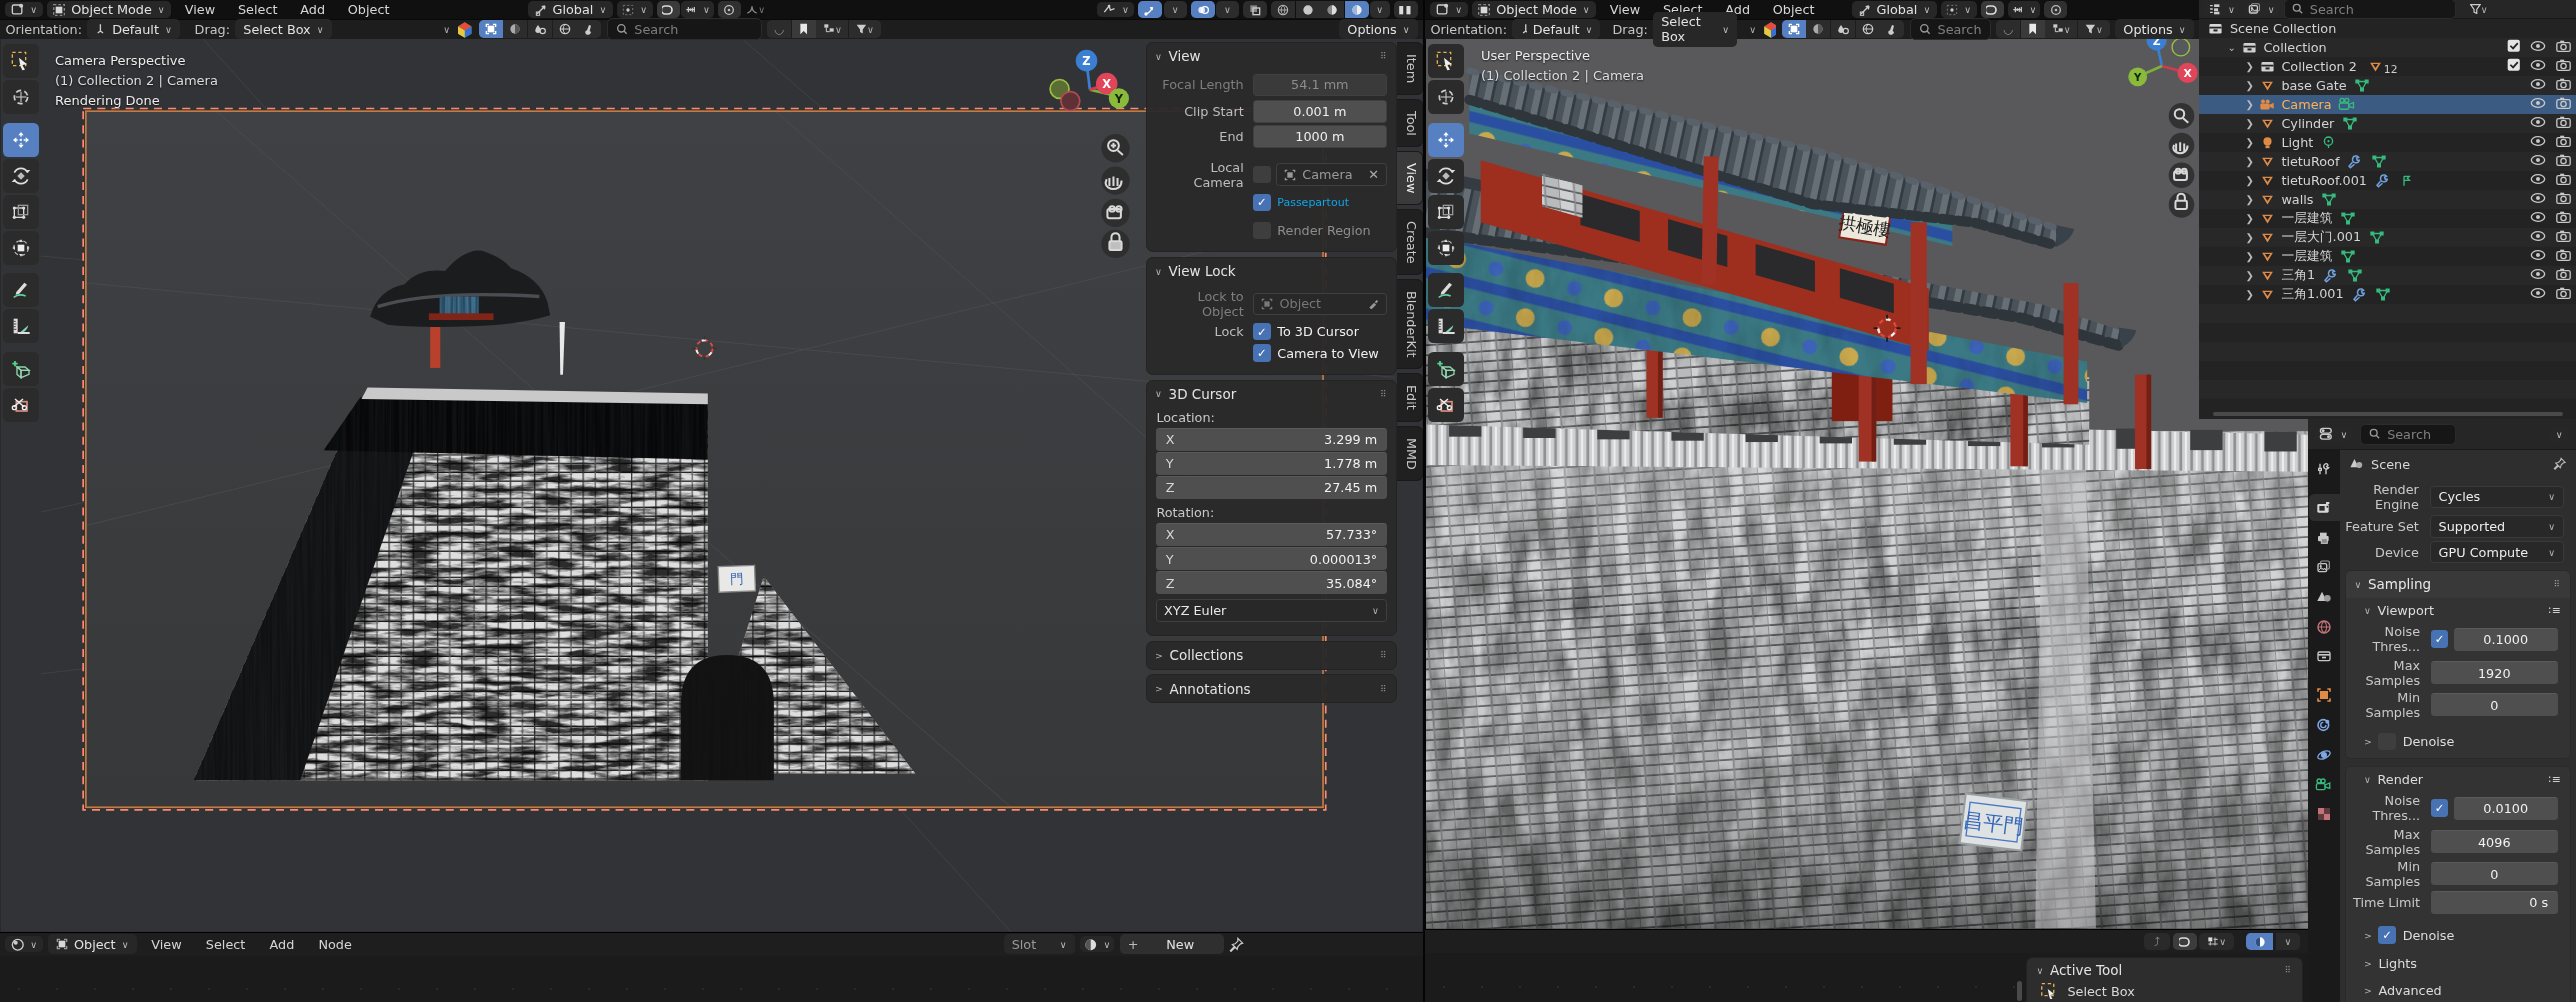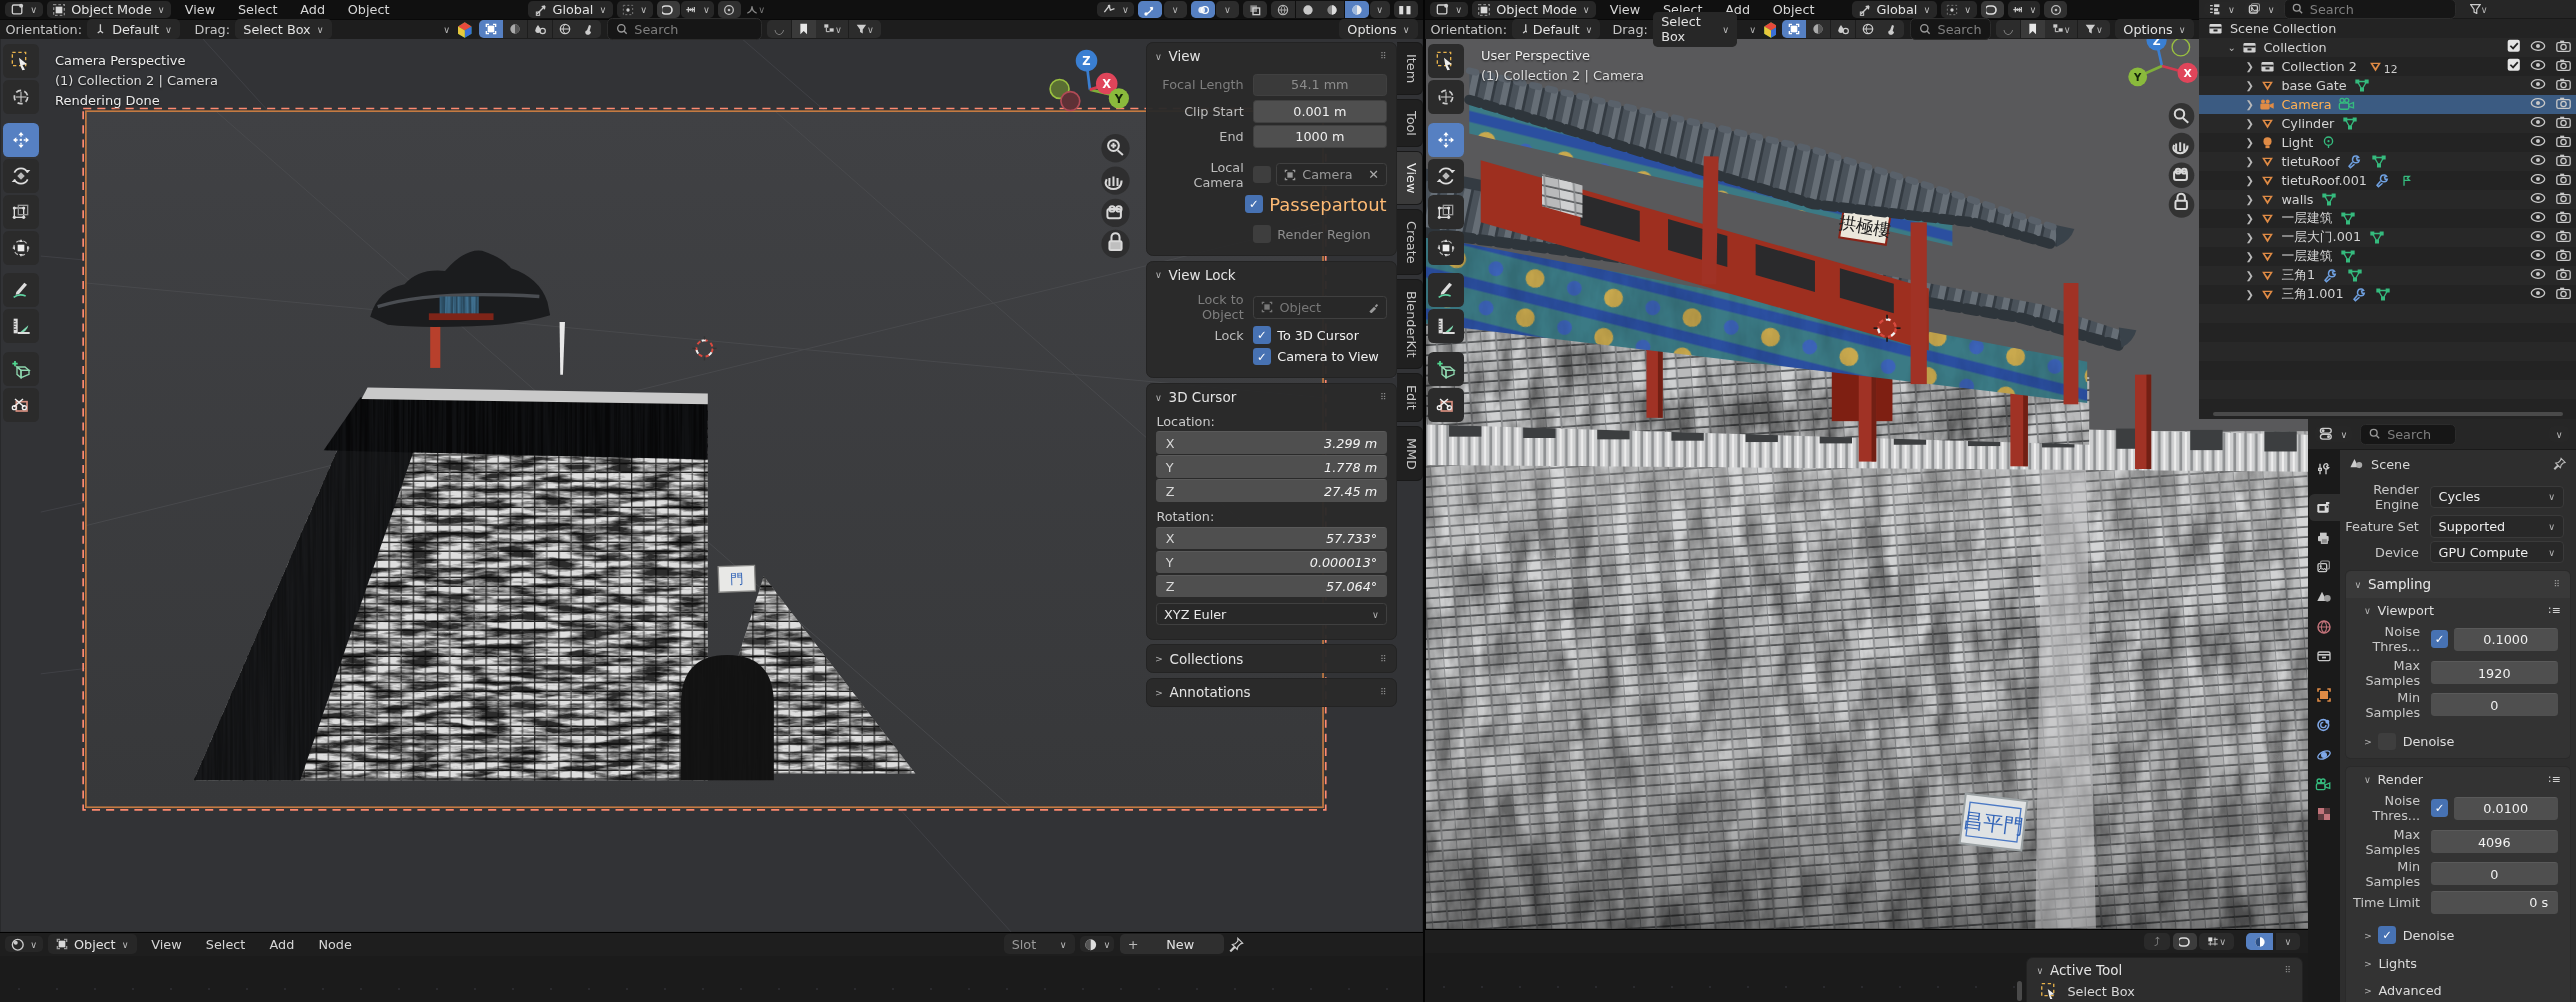--- a/index.html
+++ b/index.html
@@ -28,21 +28,21 @@
   .npanel-block { background:rgba(42,42,42,.96); border-radius:6.7px; border:0.7px solid #232323; }
   .np-header { display:flex; align-items:center; gap:6.7px; color:#e4e4e4; font-size:13.5px; padding:5.4px 8px; }
   .np-grip { margin-left:auto; color:#8a8a8a; font-size:8.8px; letter-spacing:1.3px;}
   .np-row { display:flex; align-items:center; margin:4px 9.4px; }
   .np-label { width:42%; text-align:right; padding-right:9.4px; color:#bdbdbd; font-size:12.8px; }
   .np-label.dim{color:#7e7e7e;}
   .field { flex:1; background:#4f4f4f; border-radius:3.4px; color:#f0f0f0; font-size:12.8px; text-align:center; padding:2.7px 6.7px; border:0.7px solid #404040;}
   .field.dim { background:#3a3a3a; color:#8d8d8d; }
   .field.dark { background:#282828; color:#9a9a9a; text-align:left; display:flex; align-items:center; gap:6.7px;}
   .slider { flex:1; background:#4f4f4f; border-radius:3.4px; color:#f2f2f2; font-size:12.8px; display:flex; padding:3.4px 9.4px; border-top:0.7px solid #5a5a5a;}
-  .slider .k{ color:#d7d7d7; } .slider .v{ margin-left:auto;font-style:italic; }
+  .slider .k{ color:#d7d7d7; } .slider .v{ margin-left:auto; }
   .check { width:17.5px; height:17.5px; border-radius:3.4px; background:#545454; display:inline-flex; align-items:center; justify-content:center; color:#fff; font-size:11.5px; flex:none;}
   .check.on { background:#4772b3; }
   .check.off-dim{ background:#3e3e3e; }
   .np-tabs { display:flex; flex-direction:column; gap:4px; }
   .np-tab { writing-mode:vertical-rl; color:#c9c9c9; font-size:12.8px; background:#202020; border:0.7px solid #191919; border-left:none; border-radius:0 6px 6px 0; padding:10.8px 2.7px; text-align:center;}
   .np-tab.active { background:#3a3a3a; color:#eee; }
 
   
   #outliner { background:#232323; }
   .out-header { background:#262626; display:flex; align-items:center; gap:5.4px; padding:2px 5.4px; height:19px; border-bottom:0.7px solid #191919;}
@@ -707,21 +707,21 @@
               <rect x="5" y="5" width="8" height="8" fill="#999"></rect>
               <path d="M2,5 v-3 h3 M13,2 h3 v3 M16,13 v3 h-3 M5,16 H2 v-3" stroke="#999" stroke-width="1.8" fill="none"></path>
             </svg>
             <span>Camera</span>
             <span style="margin-left:auto;color:#aaa">✕</span>
           </div>
     </div>
     <div class="np-row">
           <div class="np-label"></div>
           <span class="check on">✓</span>
-          <span style="color:#fdba74;font-size:18px;margin-left:6.7px">Passepartout</span>
+          <span style="color:#0ea5e9;font-size:11px;margin-left:6.7px">Passepartout</span>
         </div>
     <div class="np-row" style="margin-top:10.8px">
           <div class="np-label"></div>
           <span class="check off-dim"></span>
           <span style="color:#8d8d8d;font-size:12.8px;margin-left:6.7px">Render Region</span>
         </div>
   </div>
 
   <div class="npanel-block" style="margin-top:4.7px;padding-bottom:8px">
     <div class="np-header">
@@ -787,21 +787,21 @@
         </div>
     <div class="np-row" style="margin:1.3px 9.4px">
           <div class="slider">
             <span class="k">Y</span>
             <span class="v">0.000013°</span>
           </div>
         </div>
     <div class="np-row" style="margin:1.3px 9.4px">
           <div class="slider">
             <span class="k">Z</span>
-            <span class="v">57.064°</span>
+            <span class="v">35.084°</span>
           </div>
         </div>
     <div class="np-row" style="margin:5.4px 9.4px">
           <div class="field dark" style="color:#e8e8e8">
             <span>XYZ Euler</span>
             <span class="chev" style="margin-left:auto">∨</span>
           </div>
         </div>
   </div>
 

